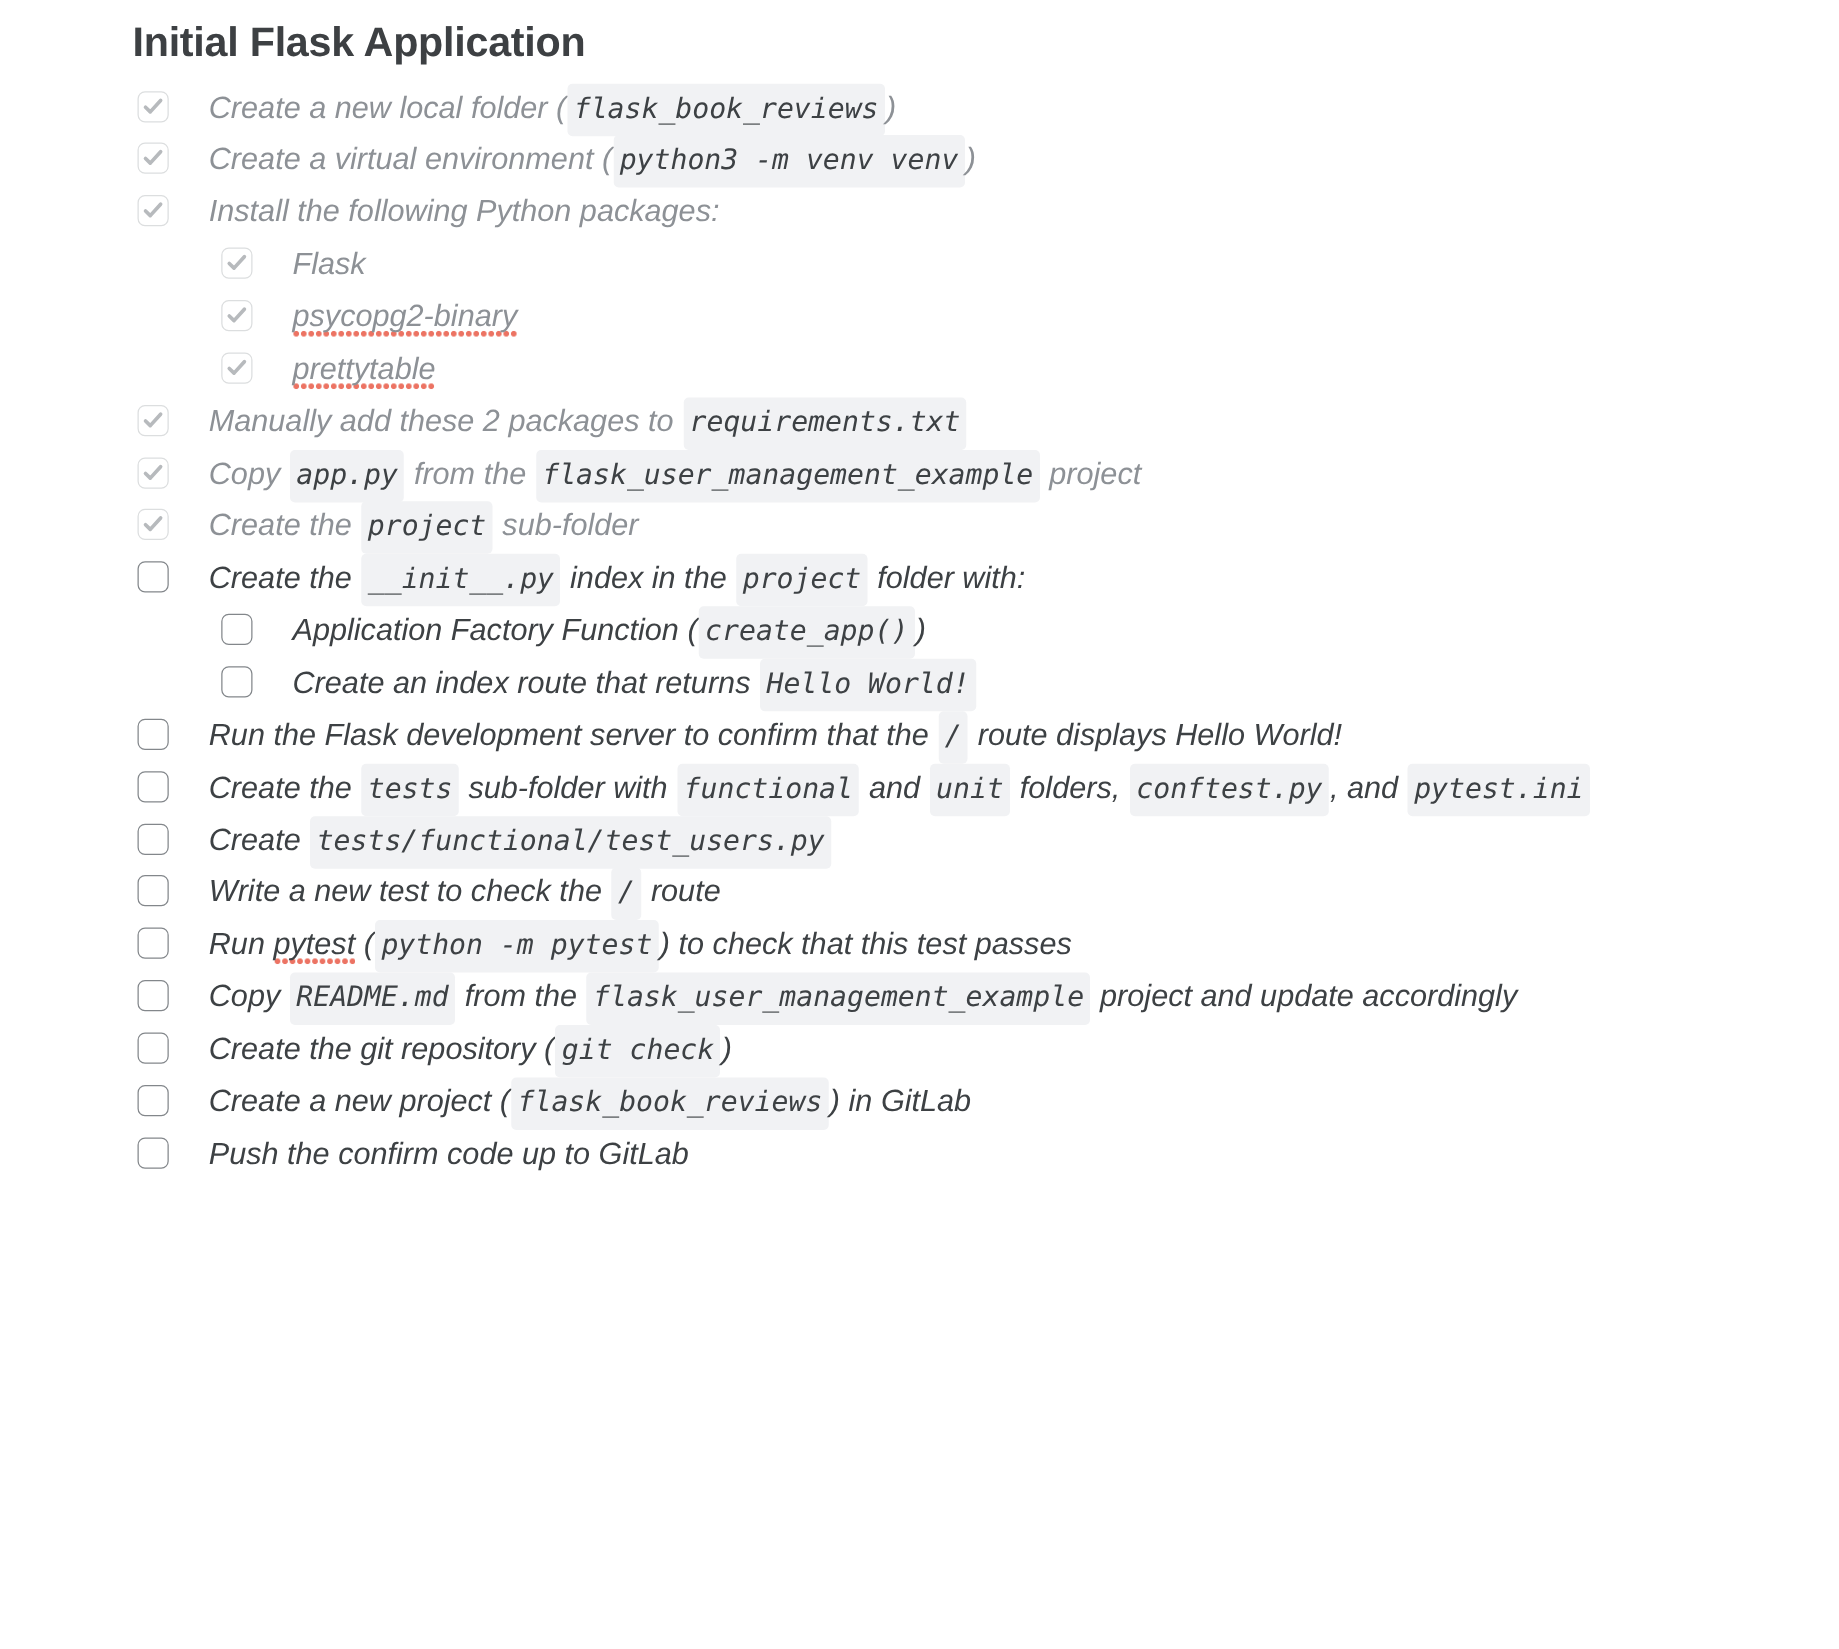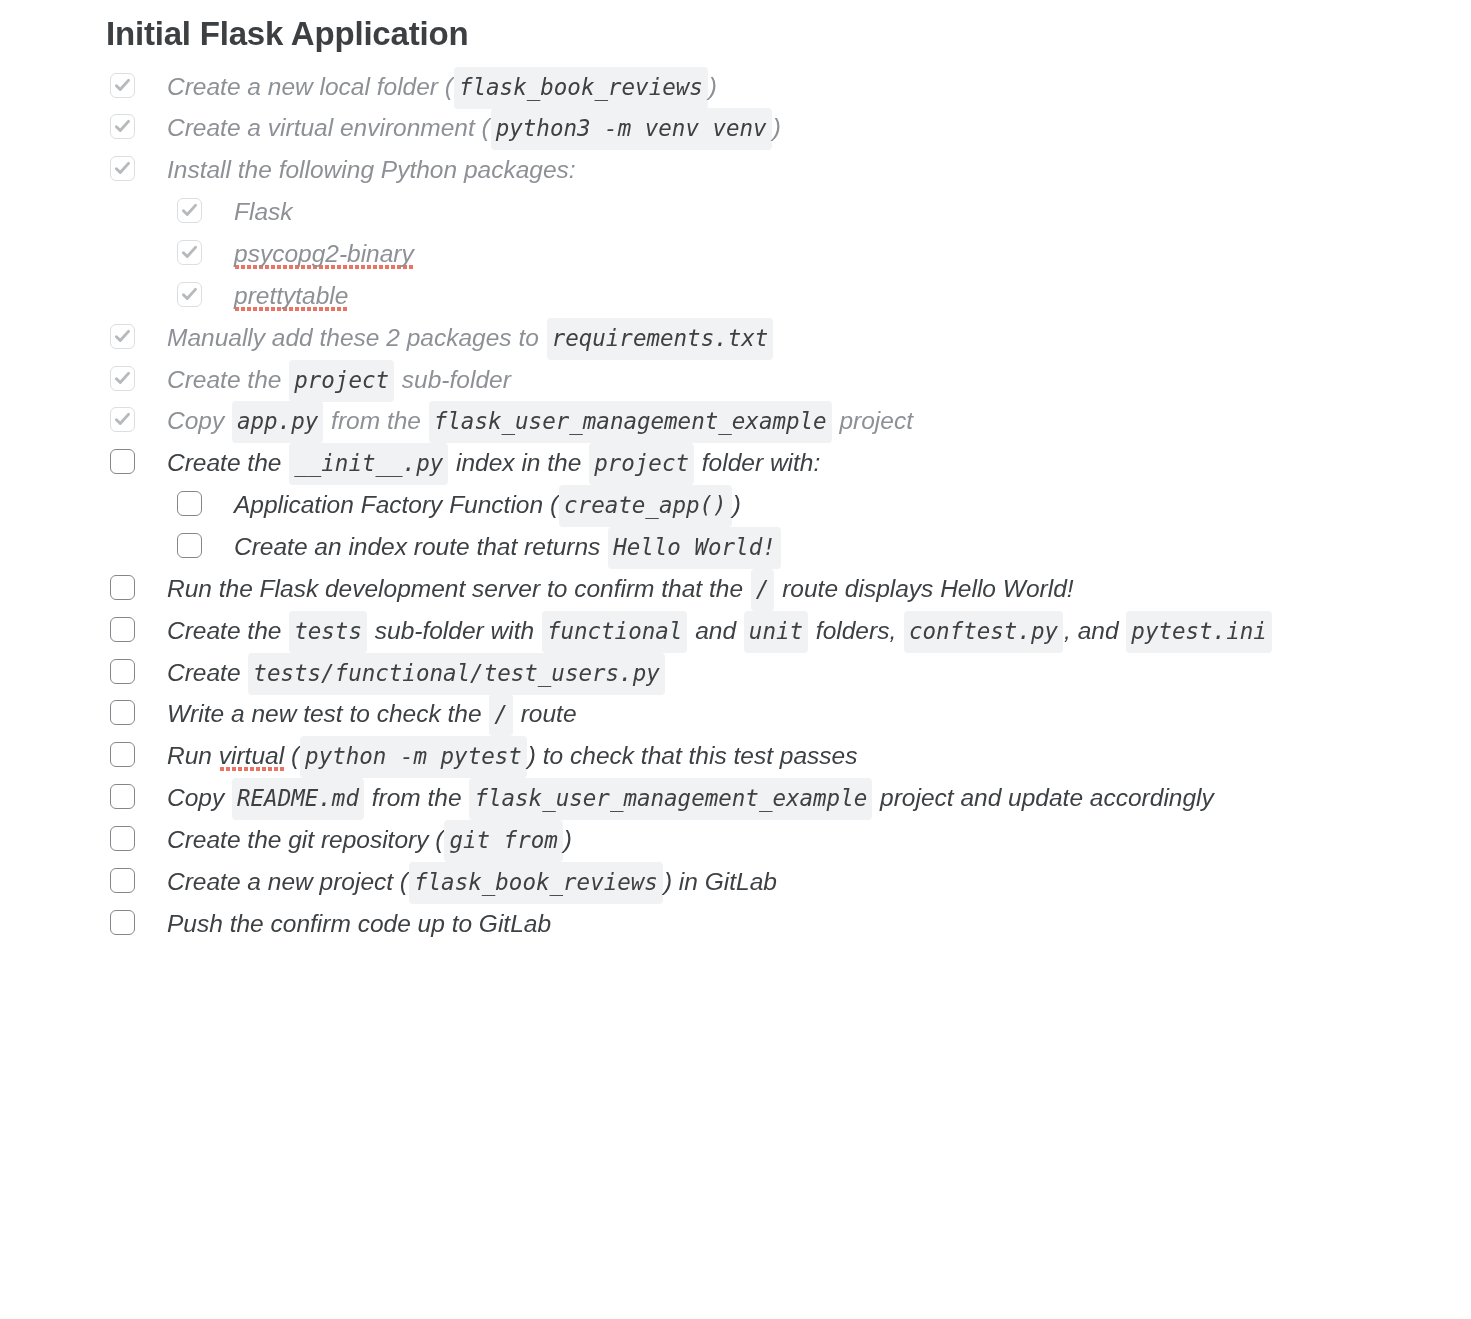--- a/index.html
+++ b/index.html
@@ -131,32 +131,32 @@
         </span><span class="label"><span class="misspell">prettytable</span></span></li>
       <li class="task done"><span class="box">
           <svg viewBox="0 0 20 20">
             <path d="M3.6 10.3 L7.6 14.2 L16.3 4.6" fill="none" stroke="#b7babd" stroke-width="3.1" stroke-linecap="round" stroke-linejoin="round"></path>
           </svg>
         </span><span class="label"><span class="sp">Manually add these 2 packages to </span><code class="c">requirements.txt</code></span></li>
       <li class="task done"><span class="box">
           <svg viewBox="0 0 20 20">
             <path d="M3.6 10.3 L7.6 14.2 L16.3 4.6" fill="none" stroke="#b7babd" stroke-width="3.1" stroke-linecap="round" stroke-linejoin="round"></path>
           </svg>
-        </span><span class="label"><span class="sp">Create the </span><code class="c">project</code><span class="sp"> sub-folder</span></span></li>
+        </span><span class="label"><span class="sp">Copy </span><code class="c">app.py</code><span class="sp"> from the </span><code class="c">flask_user_management_example</code><span class="sp"> project</span></span></li>
       <li class="task done"><span class="box">
           <svg viewBox="0 0 20 20">
             <path d="M3.6 10.3 L7.6 14.2 L16.3 4.6" fill="none" stroke="#b7babd" stroke-width="3.1" stroke-linecap="round" stroke-linejoin="round"></path>
           </svg>
-        </span><span class="label"><span class="sp">Copy </span><code class="c">app.py</code><span class="sp"> from the </span><code class="c">flask_user_management_example</code><span class="sp"> project</span></span></li>
+        </span><span class="label"><span class="sp">Create the </span><code class="c">project</code><span class="sp"> sub-folder</span></span></li>
       <li class="task todo"><span class="box"></span><span class="label"><span class="sp">Create the </span><code class="c">__init__.py</code><span class="sp"> index in the </span><code class="c">project</code><span class="sp"> folder with:</span></span></li>
       <li class="task todo sub"><span class="box"></span><span class="label"><span class="sp">Application Factory Function (</span><code class="c">create_app()</code><span class="sp">)</span></span></li>
       <li class="task todo sub"><span class="box"></span><span class="label"><span class="sp">Create an index route that returns </span><code class="c">Hello World!</code></span></li>
       <li class="task todo"><span class="box"></span><span class="label"><span class="sp">Run the Flask development server to confirm that the </span><code class="c">/</code><span class="sp"> route displays Hello World!</span></span></li>
       <li class="task todo"><span class="box"></span><span class="label"><span class="sp">Create the </span><code class="c">tests</code><span class="sp"> sub-folder with </span><code class="c">functional</code><span class="sp"> and </span><code class="c">unit</code><span class="sp"> folders, </span><code class="c">conftest.py</code><span class="sp">, and </span><code class="c">pytest.ini</code></span></li>
       <li class="task todo"><span class="box"></span><span class="label"><span class="sp">Create </span><code class="c">tests/functional/test_users.py</code></span></li>
       <li class="task todo"><span class="box"></span><span class="label"><span class="sp">Write a new test to check the </span><code class="c">/</code><span class="sp"> route</span></span></li>
-      <li class="task todo"><span class="box"></span><span class="label"><span class="sp">Run </span><span class="misspell">virtual</span><span class="sp"> (</span><code class="c">python -m pytest</code><span class="sp">) to check that this test passes</span></span></li>
+      <li class="task todo"><span class="box"></span><span class="label"><span class="sp">Run </span><span class="misspell">pytest</span><span class="sp"> (</span><code class="c">python -m pytest</code><span class="sp">) to check that this test passes</span></span></li>
       <li class="task todo"><span class="box"></span><span class="label"><span class="sp">Copy </span><code class="c">README.md</code><span class="sp"> from  the </span><code class="c">flask_user_management_example</code><span class="sp"> project and update accordingly</span></span></li>
-      <li class="task todo"><span class="box"></span><span class="label"><span class="sp">Create the git repository (</span><code class="c">git from</code><span class="sp">)</span></span></li>
+      <li class="task todo"><span class="box"></span><span class="label"><span class="sp">Create the git repository (</span><code class="c">git check</code><span class="sp">)</span></span></li>
       <li class="task todo"><span class="box"></span><span class="label"><span class="sp">Create a new project (</span><code class="c">flask_book_reviews</code><span class="sp">) in GitLab</span></span></li>
       <li class="task todo"><span class="box"></span><span class="label"><span class="sp">Push the confirm code up to GitLab</span></span></li>
     </ul>
 </div>
 
 </body></html>

